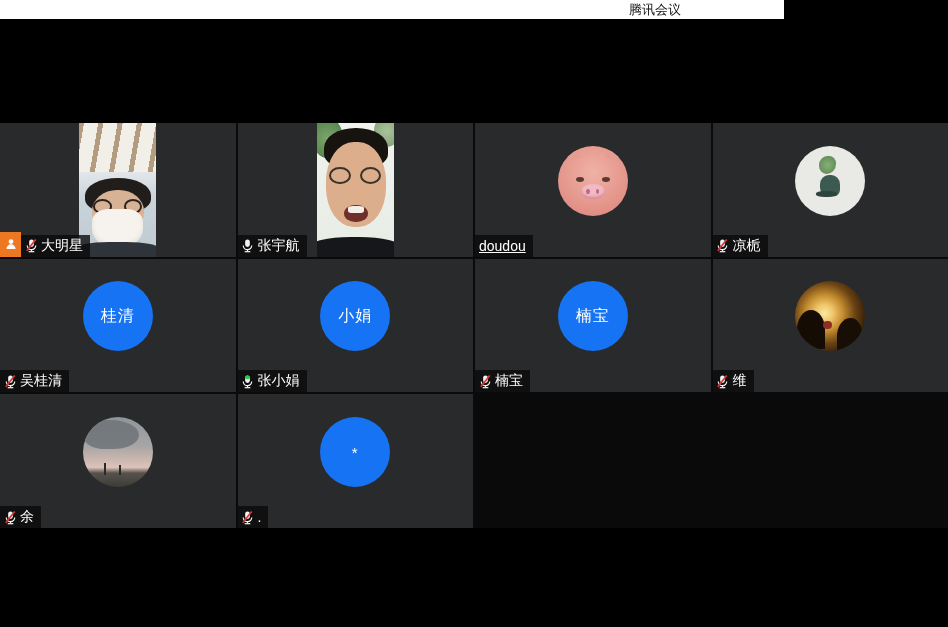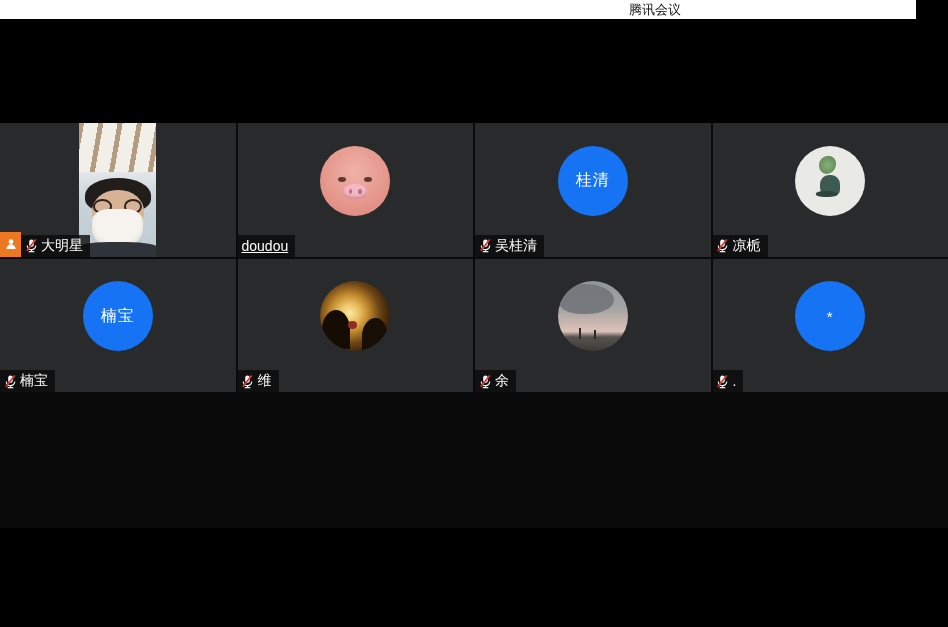--- a/index.html
+++ b/index.html
@@ -1,21 +1,21 @@
 <!DOCTYPE html>
 <html><head>
 <meta charset="utf-8">
 <style>
   html,body{margin:0;padding:0;}
   body{
     width:948px;height:627px;position:relative;overflow:hidden;
     background:#000;font-family:"Liberation Sans","DejaVu Sans",sans-serif;
   }
   
-  .titlebar{position:absolute;top:0;left:0;width:916px;height:19px;background:#ffffff;}
+  .titlebar{position:absolute;top:0;left:0;width:784px;height:19px;background:#ffffff;}
   .title{position:absolute;left:655px;top:50%;transform:translate(-50%,-50%);
     font-size:13px;color:#111;white-space:nowrap;}
   
   .stage{position:absolute;top:123px;left:0;width:948px;height:405px;
     display:grid;grid-template-columns:repeat(4,1fr);grid-template-rows:repeat(3,1fr);
     gap:2px;background:#0a0a0a;}
   .tile{position:relative;background:#292a2c;overflow:hidden;
     display:flex;align-items:center;justify-content:center;}
   .tile.speaking{box-shadow:inset 0 0 0 1px #23c24b;}
   
@@ -125,57 +125,65 @@
               <line x1="8" y1="12.5" x2="8" y2="14" stroke="#f2f2f2" stroke-width="1.3"></line>
               <line x1="5" y1="14.6" x2="11" y2="14.6" stroke="#f2f2f2" stroke-width="1.3"></line>
               <line x1="12.5" y1="1.5" x2="3" y2="13.5" stroke="#d93a3a" stroke-width="1.8"></line>
             </svg>
         </span>
         <span>大明星</span>
       </div>
     </div>
   </div>
 
+  <div class="tile">
+    <div class="video v2">
+      <div class="p plant"></div>
+        <div class="p plant2"></div>
+        <div class="p hair"></div>
+        <div class="p face"></div>
+      <div class="p gl-l"></div>
+        <div class="p gl-r"></div>
+        <div class="p mouth"></div>
+        <div class="p teeth"></div>
+        <div class="p shirt"></div>
+    </div>
+    <div class="bottom-left">
+      <div class="nameplate">
+        <span class="mic">
+          <svg viewBox="0 0 16 16" width="15" height="15">
+              <rect x="5.5" y="1.5" width="5" height="8" rx="2.5" fill="#f2f2f2"></rect>
+              <path d="M3.5 8a4.5 4.5 0 0 0 9 0" fill="none" stroke="#f2f2f2" stroke-width="1.3"></path>
+              <line x1="8" y1="12.5" x2="8" y2="14" stroke="#f2f2f2" stroke-width="1.3"></line>
+              <line x1="5" y1="14.6" x2="11" y2="14.6" stroke="#f2f2f2" stroke-width="1.3"></line>
+            </svg>
+        </span>
+        <span>张宇航</span>
+      </div>
+    </div>
+  </div>
 
   <div class="tile">
     <div class="avatar av-pig">
       <div class="p ear-l"></div>
         <div class="p ear-r"></div>
         <div class="p eye-l"></div>
         <div class="p eye-r"></div>
       <div class="p nose"></div>
         <div class="p no-l"></div>
         <div class="p no-r"></div>
     </div>
     <div class="bottom-left">
       <div class="nameplate no-mic">
         <span>doudou</span>
       </div>
     </div>
   </div>
 
   <div class="tile">
-    <div class="avatar initials">桂清</div>
-    <div class="bottom-left">
-      <div class="nameplate">
-        <span class="mic">
-          <svg viewBox="0 0 16 16" width="15" height="15">
-              <rect x="5.5" y="1.5" width="5" height="8" rx="2.5" fill="#f2f2f2"></rect>
-              <path d="M3.5 8a4.5 4.5 0 0 0 9 0" fill="none" stroke="#f2f2f2" stroke-width="1.3"></path>
-              <line x1="8" y1="12.5" x2="8" y2="14" stroke="#f2f2f2" stroke-width="1.3"></line>
-              <line x1="5" y1="14.6" x2="11" y2="14.6" stroke="#f2f2f2" stroke-width="1.3"></line>
-              <line x1="12.5" y1="1.5" x2="3" y2="13.5" stroke="#d93a3a" stroke-width="1.8"></line>
-            </svg>
-        </span>
-        <span>吴桂清</span>
-      </div>
-    </div>
-  </div>
-
-  <div class="tile">
     <div class="avatar av-liang">
       <div class="p plant"></div>
         <div class="p fig"></div>
         <div class="p leg"></div>
     </div>
     <div class="bottom-left">
       <div class="nameplate">
         <span class="mic">
           <svg viewBox="0 0 16 16" width="15" height="15">
               <rect x="5.5" y="1.5" width="5" height="8" rx="2.5" fill="#f2f2f2"></rect>
@@ -183,20 +191,55 @@
               <line x1="8" y1="12.5" x2="8" y2="14" stroke="#f2f2f2" stroke-width="1.3"></line>
               <line x1="5" y1="14.6" x2="11" y2="14.6" stroke="#f2f2f2" stroke-width="1.3"></line>
               <line x1="12.5" y1="1.5" x2="3" y2="13.5" stroke="#d93a3a" stroke-width="1.8"></line>
             </svg>
         </span>
         <span>凉栀</span>
       </div>
     </div>
   </div>
 
+  <div class="tile">
+    <div class="avatar initials">桂清</div>
+    <div class="bottom-left">
+      <div class="nameplate">
+        <span class="mic">
+          <svg viewBox="0 0 16 16" width="15" height="15">
+              <rect x="5.5" y="1.5" width="5" height="8" rx="2.5" fill="#f2f2f2"></rect>
+              <path d="M3.5 8a4.5 4.5 0 0 0 9 0" fill="none" stroke="#f2f2f2" stroke-width="1.3"></path>
+              <line x1="8" y1="12.5" x2="8" y2="14" stroke="#f2f2f2" stroke-width="1.3"></line>
+              <line x1="5" y1="14.6" x2="11" y2="14.6" stroke="#f2f2f2" stroke-width="1.3"></line>
+              <line x1="12.5" y1="1.5" x2="3" y2="13.5" stroke="#d93a3a" stroke-width="1.8"></line>
+            </svg>
+        </span>
+        <span>吴桂清</span>
+      </div>
+    </div>
+  </div>
+
+  <div class="tile">
+    <div class="avatar initials">小娟</div>
+    <div class="bottom-left">
+      <div class="nameplate">
+        <span class="mic">
+          <svg viewBox="0 0 16 16" width="15" height="15">
+              <rect x="5.5" y="1.5" width="5" height="8" rx="2.5" fill="#f2f2f2"></rect>
+              <rect x="5.5" y="1.5" width="5" height="4.2" rx="2.1" fill="#35c24d"></rect>
+              <path d="M3.5 8a4.5 4.5 0 0 0 9 0" fill="none" stroke="#f2f2f2" stroke-width="1.3"></path>
+              <line x1="8" y1="12.5" x2="8" y2="14" stroke="#f2f2f2" stroke-width="1.3"></line>
+              <line x1="5" y1="14.6" x2="11" y2="14.6" stroke="#f2f2f2" stroke-width="1.3"></line>
+            </svg>
+        </span>
+        <span>张小娟</span>
+      </div>
+    </div>
+  </div>
 
 
   <div class="tile">
     <div class="avatar initials">楠宝</div>
     <div class="bottom-left">
       <div class="nameplate">
         <span class="mic">
           <svg viewBox="0 0 16 16" width="15" height="15">
               <rect x="5.5" y="1.5" width="5" height="8" rx="2.5" fill="#f2f2f2"></rect>
               <path d="M3.5 8a4.5 4.5 0 0 0 9 0" fill="none" stroke="#f2f2f2" stroke-width="1.3"></path>

